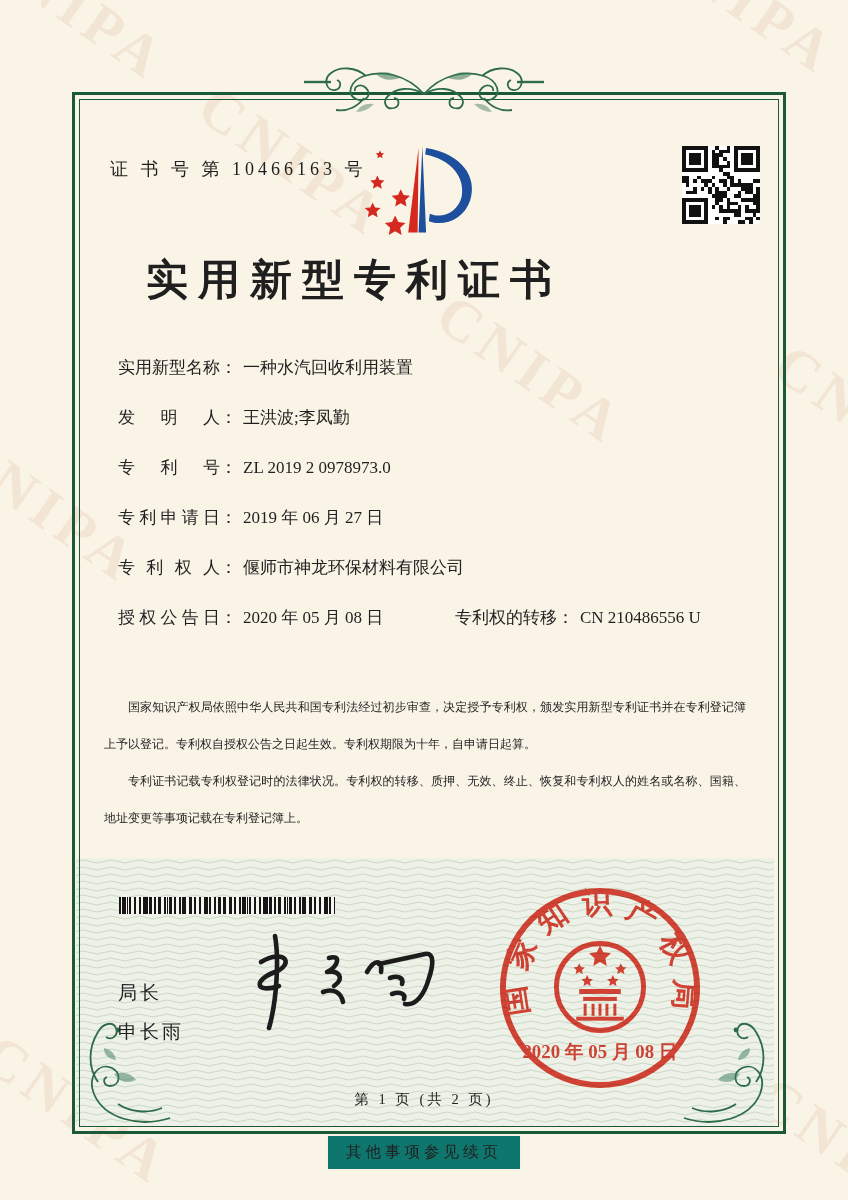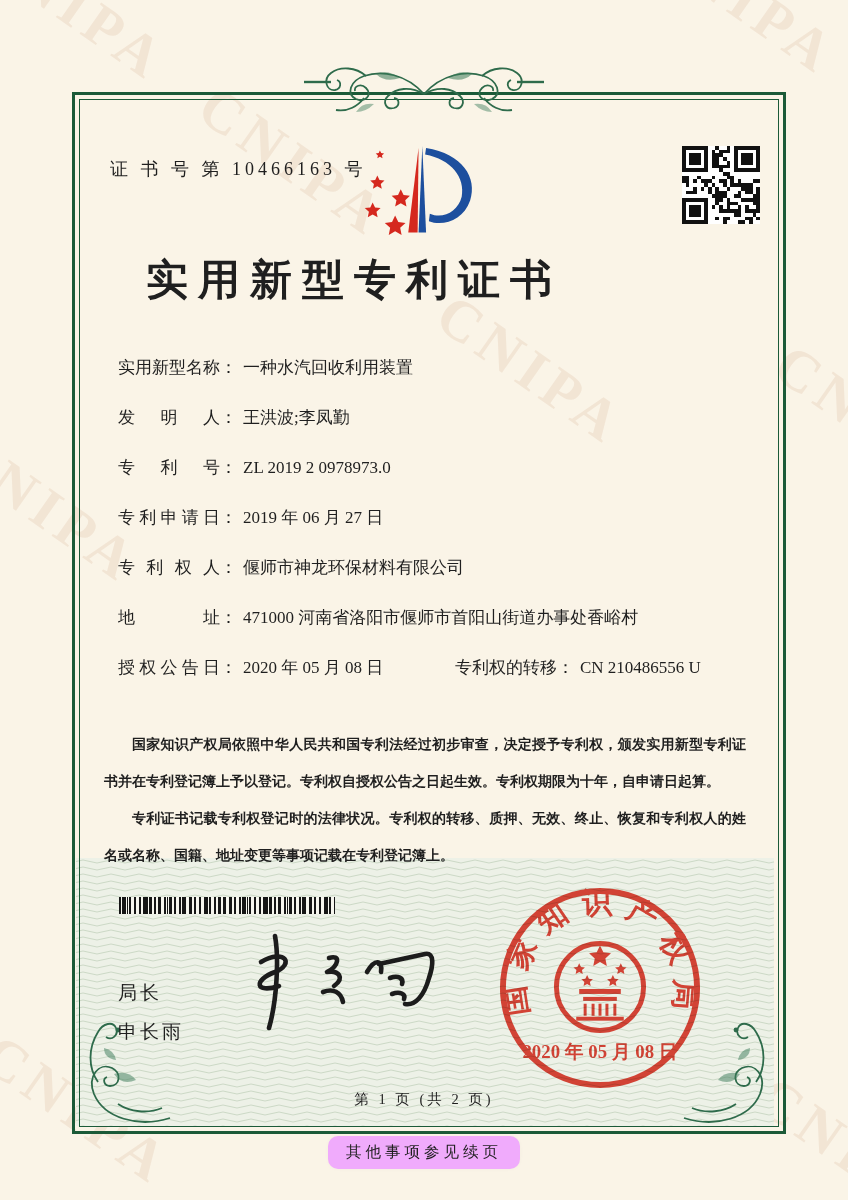--- a/index.html
+++ b/index.html
@@ -48,22 +48,22 @@
   .fields{position:absolute;left:118px;top:356px;width:630px;z-index:5;font-size:17px;}
   .frow{position:relative;height:21px;margin-bottom:29px;white-space:nowrap;}
   .flabel{
     display:inline-block;width:102px;vertical-align:top;
     text-align:justify;text-align-last:justify;
   }
   .fcolon{display:inline-block;margin-right:6px;}
   .fgroup2{position:absolute;left:337px;top:0;}
   
   .paras{
-    position:absolute;left:104px;top:726px;width:642px;z-index:5;
-    font-size:14px;line-height:37px;text-align:justify;font-weight:bold;
+    position:absolute;left:104px;top:689px;width:642px;z-index:5;
+    font-size:12px;line-height:37px;text-align:justify;
   }
   .paras p{margin:0;text-indent:2em;}
   
   .barcode{
     position:absolute;left:119px;top:897px;width:216px;height:17px;z-index:5;
     background:
       repeating-linear-gradient(90deg,#161616 0 2px,rgba(0,0,0,0) 2px 5px),
       repeating-linear-gradient(90deg,#161616 0 1px,rgba(0,0,0,0) 1px 8px),
       repeating-linear-gradient(90deg,rgba(0,0,0,0) 0 3px,#161616 3px 5px,rgba(0,0,0,0) 5px 12px);
     background-color:#f7f6ef;
@@ -73,23 +73,22 @@
     font-size:19px;letter-spacing:3px;margin-top:16px;}
   .bureau div{margin-bottom:13px;}
   .signature{position:absolute;left:233px;top:928px;z-index:6;}
   .seal{position:absolute;left:496px;top:884px;z-index:7;opacity:.93;mix-blend-mode:multiply;}
   .pageinfo{
     position:absolute;left:0;top:1090px;width:848px;z-index:5;
     text-align:center;font-size:14.5px;letter-spacing:3px;
   }
   .contnote{
     position:absolute;left:50%;top:1136px;transform:translateX(-50%);z-index:5;
-    background:#f0abfc;padding:6px 18px;font-size:15.5px;letter-spacing:4px;
+    background:#0f766e;padding:6px 18px;font-size:15.5px;letter-spacing:4px;
     box-shadow:0 0 4px rgba(0,0,0,0.03);
-    border-radius:10px;
   }
 </style>
 </head>
 <body>
 
 <div class="page">
 
   <div class="wm" style="left:-34px;top:-28px;">CNIPA</div>
   <div class="wm" style="left:636px;top:-34px;">CNIPA</div>
   <div class="wm" style="left:186px;top:128px;">CNIPA</div>
@@ -312,23 +311,20 @@
     <div class="frow">
       <span class="flabel">专利号</span><span class="fcolon">：</span><span>ZL 2019 2 0978973.0</span>
     </div>
     <div class="frow">
       <span class="flabel">专利申请日</span><span class="fcolon">：</span><span>2019 年 06 月 27 日</span>
     </div>
     <div class="frow">
       <span class="flabel">专利权人</span><span class="fcolon">：</span><span>偃师市神龙环保材料有限公司</span>
     </div>
     <div class="frow">
-      <span class="flabel">地址</span><span class="fcolon">：</span><span>471000 河南省洛阳市偃师市首阳山街道办事处香峪村</span>
-    </div>
-    <div class="frow">
       <span class="flabel">授权公告日</span><span class="fcolon">：</span><span>2020 年 05 月 08 日</span>
       <span class="fgroup2">
         <span>专利权的转移</span><span class="fcolon">：</span><span>CN 210486556 U</span>
       </span>
     </div>
   </div>
 
   <div class="paras">
     <p>国家知识产权局依照中华人民共和国专利法经过初步审查，决定授予专利权，颁发实用新型专利证书并在专利登记簿上予以登记。专利权自授权公告之日起生效。专利权期限为十年，自申请日起算。</p>
     <p>专利证书记载专利权登记时的法律状况。专利权的转移、质押、无效、终止、恢复和专利权人的姓名或名称、国籍、地址变更等事项记载在专利登记簿上。</p>

